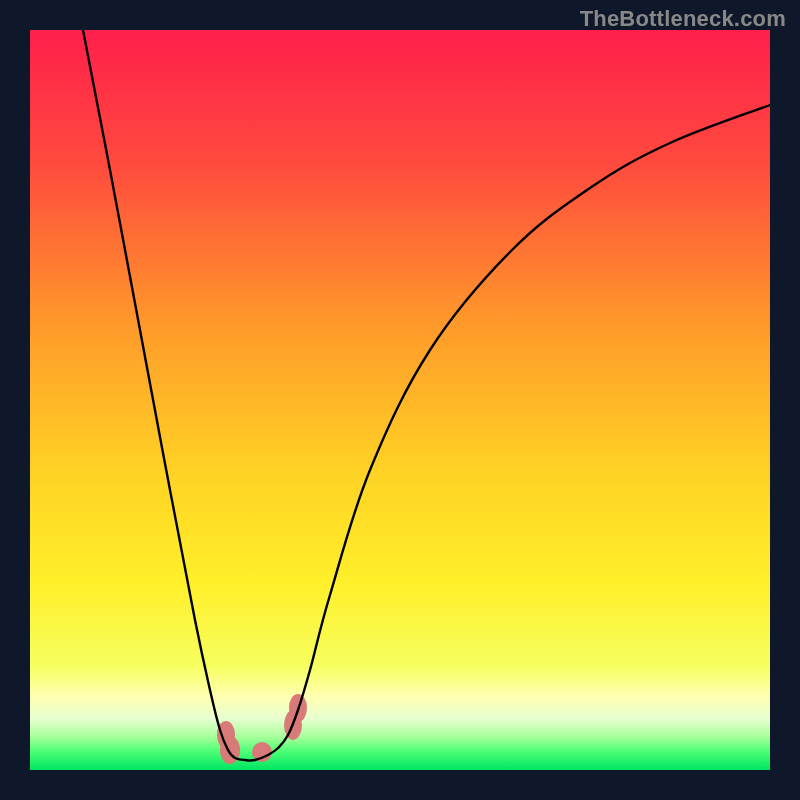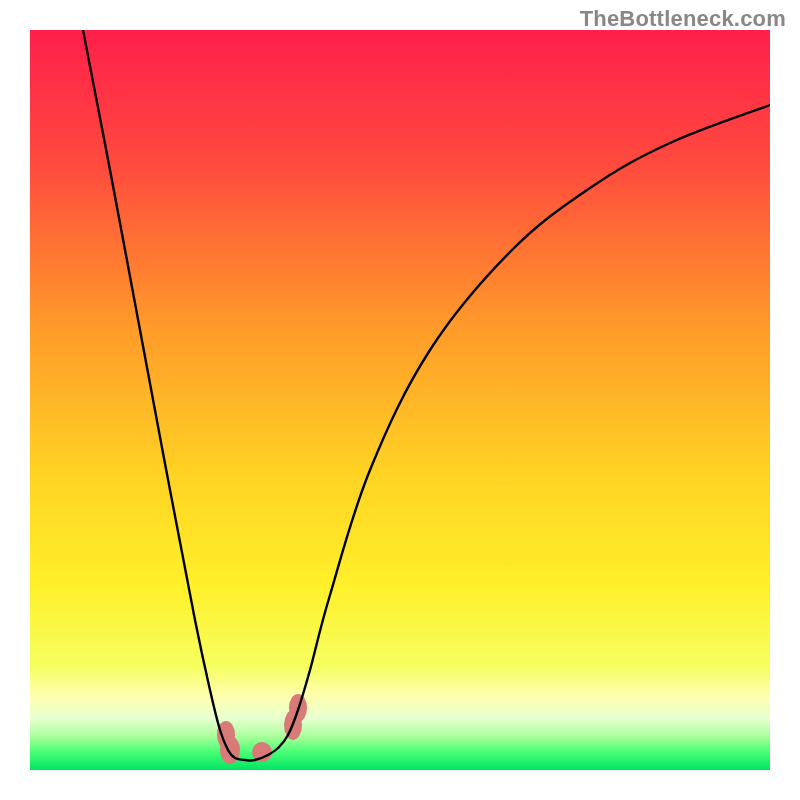--- a/index.html
+++ b/index.html
@@ -9,21 +9,21 @@
     height: 800px;
     background: #000;
     overflow: hidden;
   }
   .frame {
     position: absolute;
     left: 0;
     top: 0;
     width: 800px;
     height: 800px;
-    background: #ffffff;
+    background: #0f172a;
   }
   .plot {
     position: absolute;
     left: 30px;
     top: 30px;
     width: 740px;
     height: 740px;
     overflow: hidden;
   }
   .gradient {

